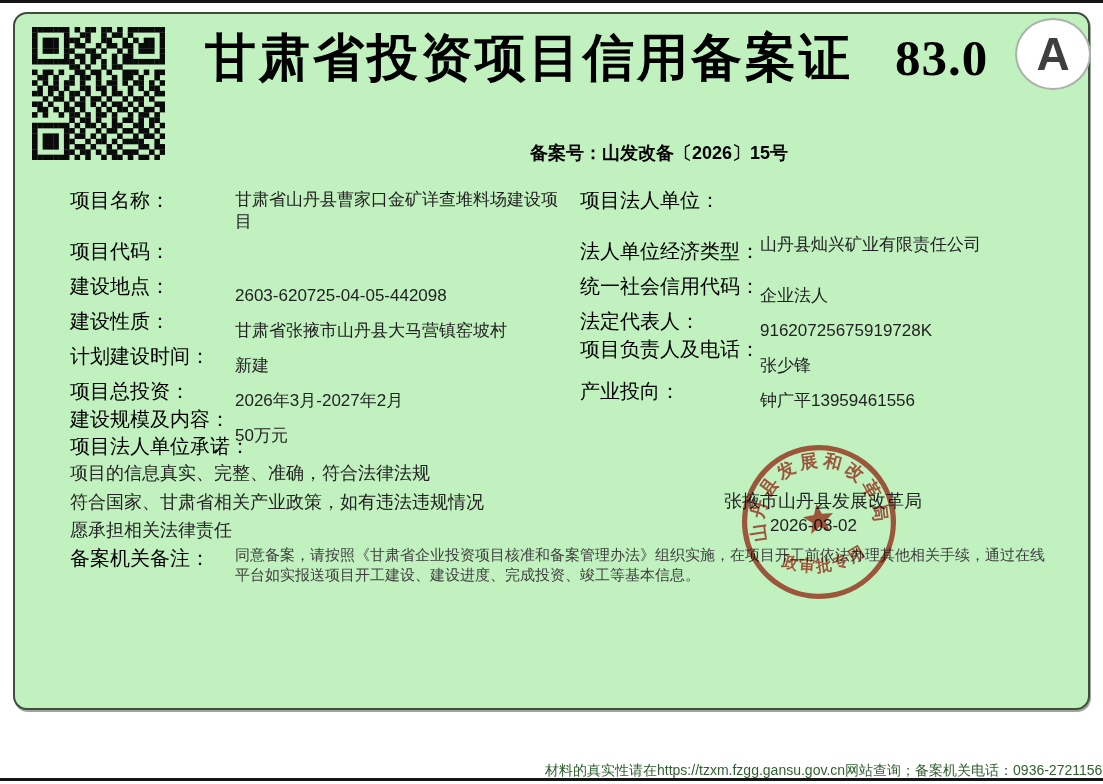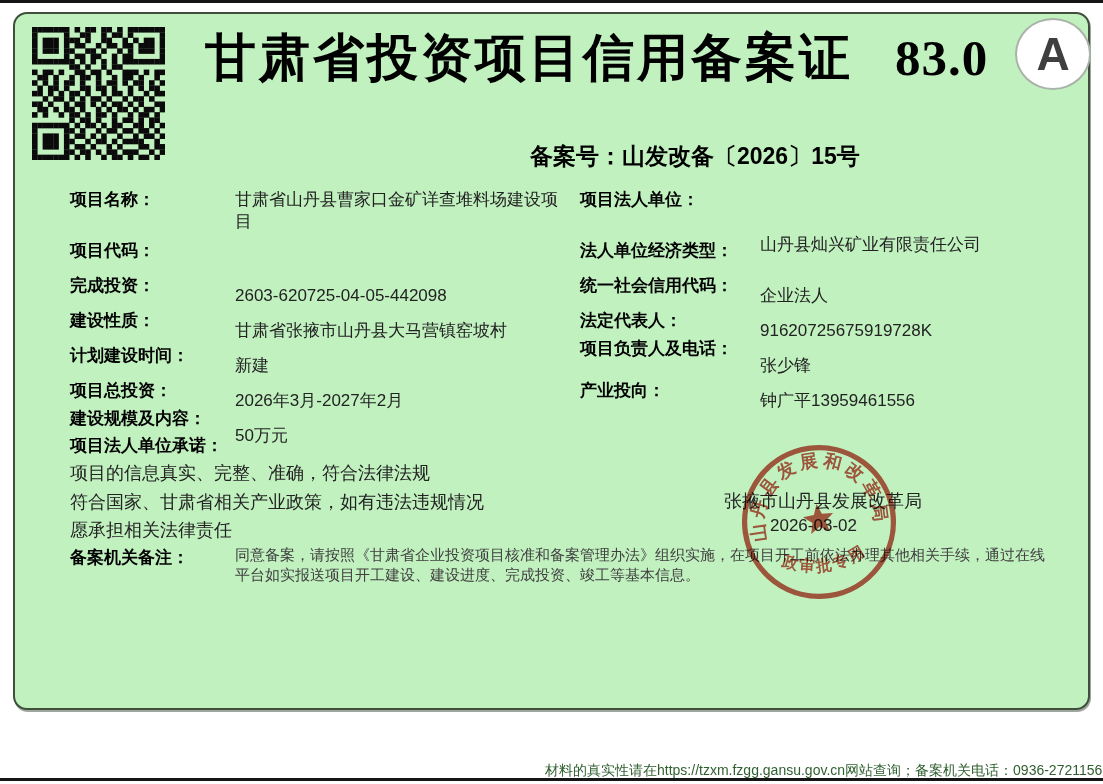--- a/index.html
+++ b/index.html
@@ -26,23 +26,23 @@
   .title-score{margin-left:42px;letter-spacing:1px;font-family:"Liberation Serif","DejaVu Serif",serif;}
 
   .grade-badge{
     left:1000px;top:4px;width:72px;height:68px;background:#ffffff;
     border:2px solid #a9b3a9;border-radius:50%;
     display:flex;align-items:center;justify-content:center;
   }
   .grade-badge span{position:static;font-size:46px;font-weight:bold;color:#3f3f3f;
     font-family:"Liberation Sans",sans-serif;}
 
-  .filing{left:515px;top:127px;font-size:23px;font-weight:bold;color:#000;white-space:nowrap;}
-
-  .lbl{font-size:17px;font-weight:bold;color:#000;white-space:nowrap;line-height:22px;}
+  .filing{left:515px;top:127px;font-size:18px;font-weight:bold;color:#000;white-space:nowrap;}
+
+  .lbl{font-size:20px;font-weight:normal;color:#000;white-space:nowrap;line-height:22px;}
   .val{font-size:17px;color:#222;line-height:22px;}
   .val.nowrap{white-space:nowrap;margin-top:45px;}
 
   .commit-line{font-size:18px;color:#222;white-space:nowrap;}
   .authority-name{left:709px;top:475px;font-size:18px;color:#222;white-space:nowrap;}
   .authority-date{left:755px;top:502px;font-size:17px;color:#222;white-space:nowrap;}
 
   .remark-text{left:220px;top:531px;width:810px;font-size:15px;color:#404040;line-height:20px;
     text-align:justify;}
 
@@ -415,21 +415,21 @@
   </div>
 
   <div class="filing">备案号：山发改备〔2026〕15号</div>
 
   <div class="lbl" style="left:55px;top:175px">项目名称：</div>
   <div class="val" style="left:220px;top:175px;width:332px">甘肃省山丹县曹家口金矿详查堆料场建设项目</div>
 
   <div class="lbl" style="left:55px;top:226px">项目代码：</div>
   <div class="val nowrap" style="left:220px;top:226px">2603-620725-04-05-442098</div>
 
-  <div class="lbl" style="left:55px;top:261px">完成投资：</div>
+  <div class="lbl" style="left:55px;top:261px">建设地点：</div>
   <div class="val nowrap" style="left:220px;top:261px">甘肃省张掖市山丹县大马营镇窑坡村</div>
 
   <div class="lbl" style="left:55px;top:296px">建设性质：</div>
   <div class="val nowrap" style="left:220px;top:296px">新建</div>
 
   <div class="lbl" style="left:55px;top:331px">计划建设时间：</div>
   <div class="val nowrap" style="left:220px;top:331px">2026年3月-2027年2月</div>
 
   <div class="lbl" style="left:55px;top:366px">项目总投资：</div>
   <div class="val nowrap" style="left:220px;top:366px">50万元</div>

